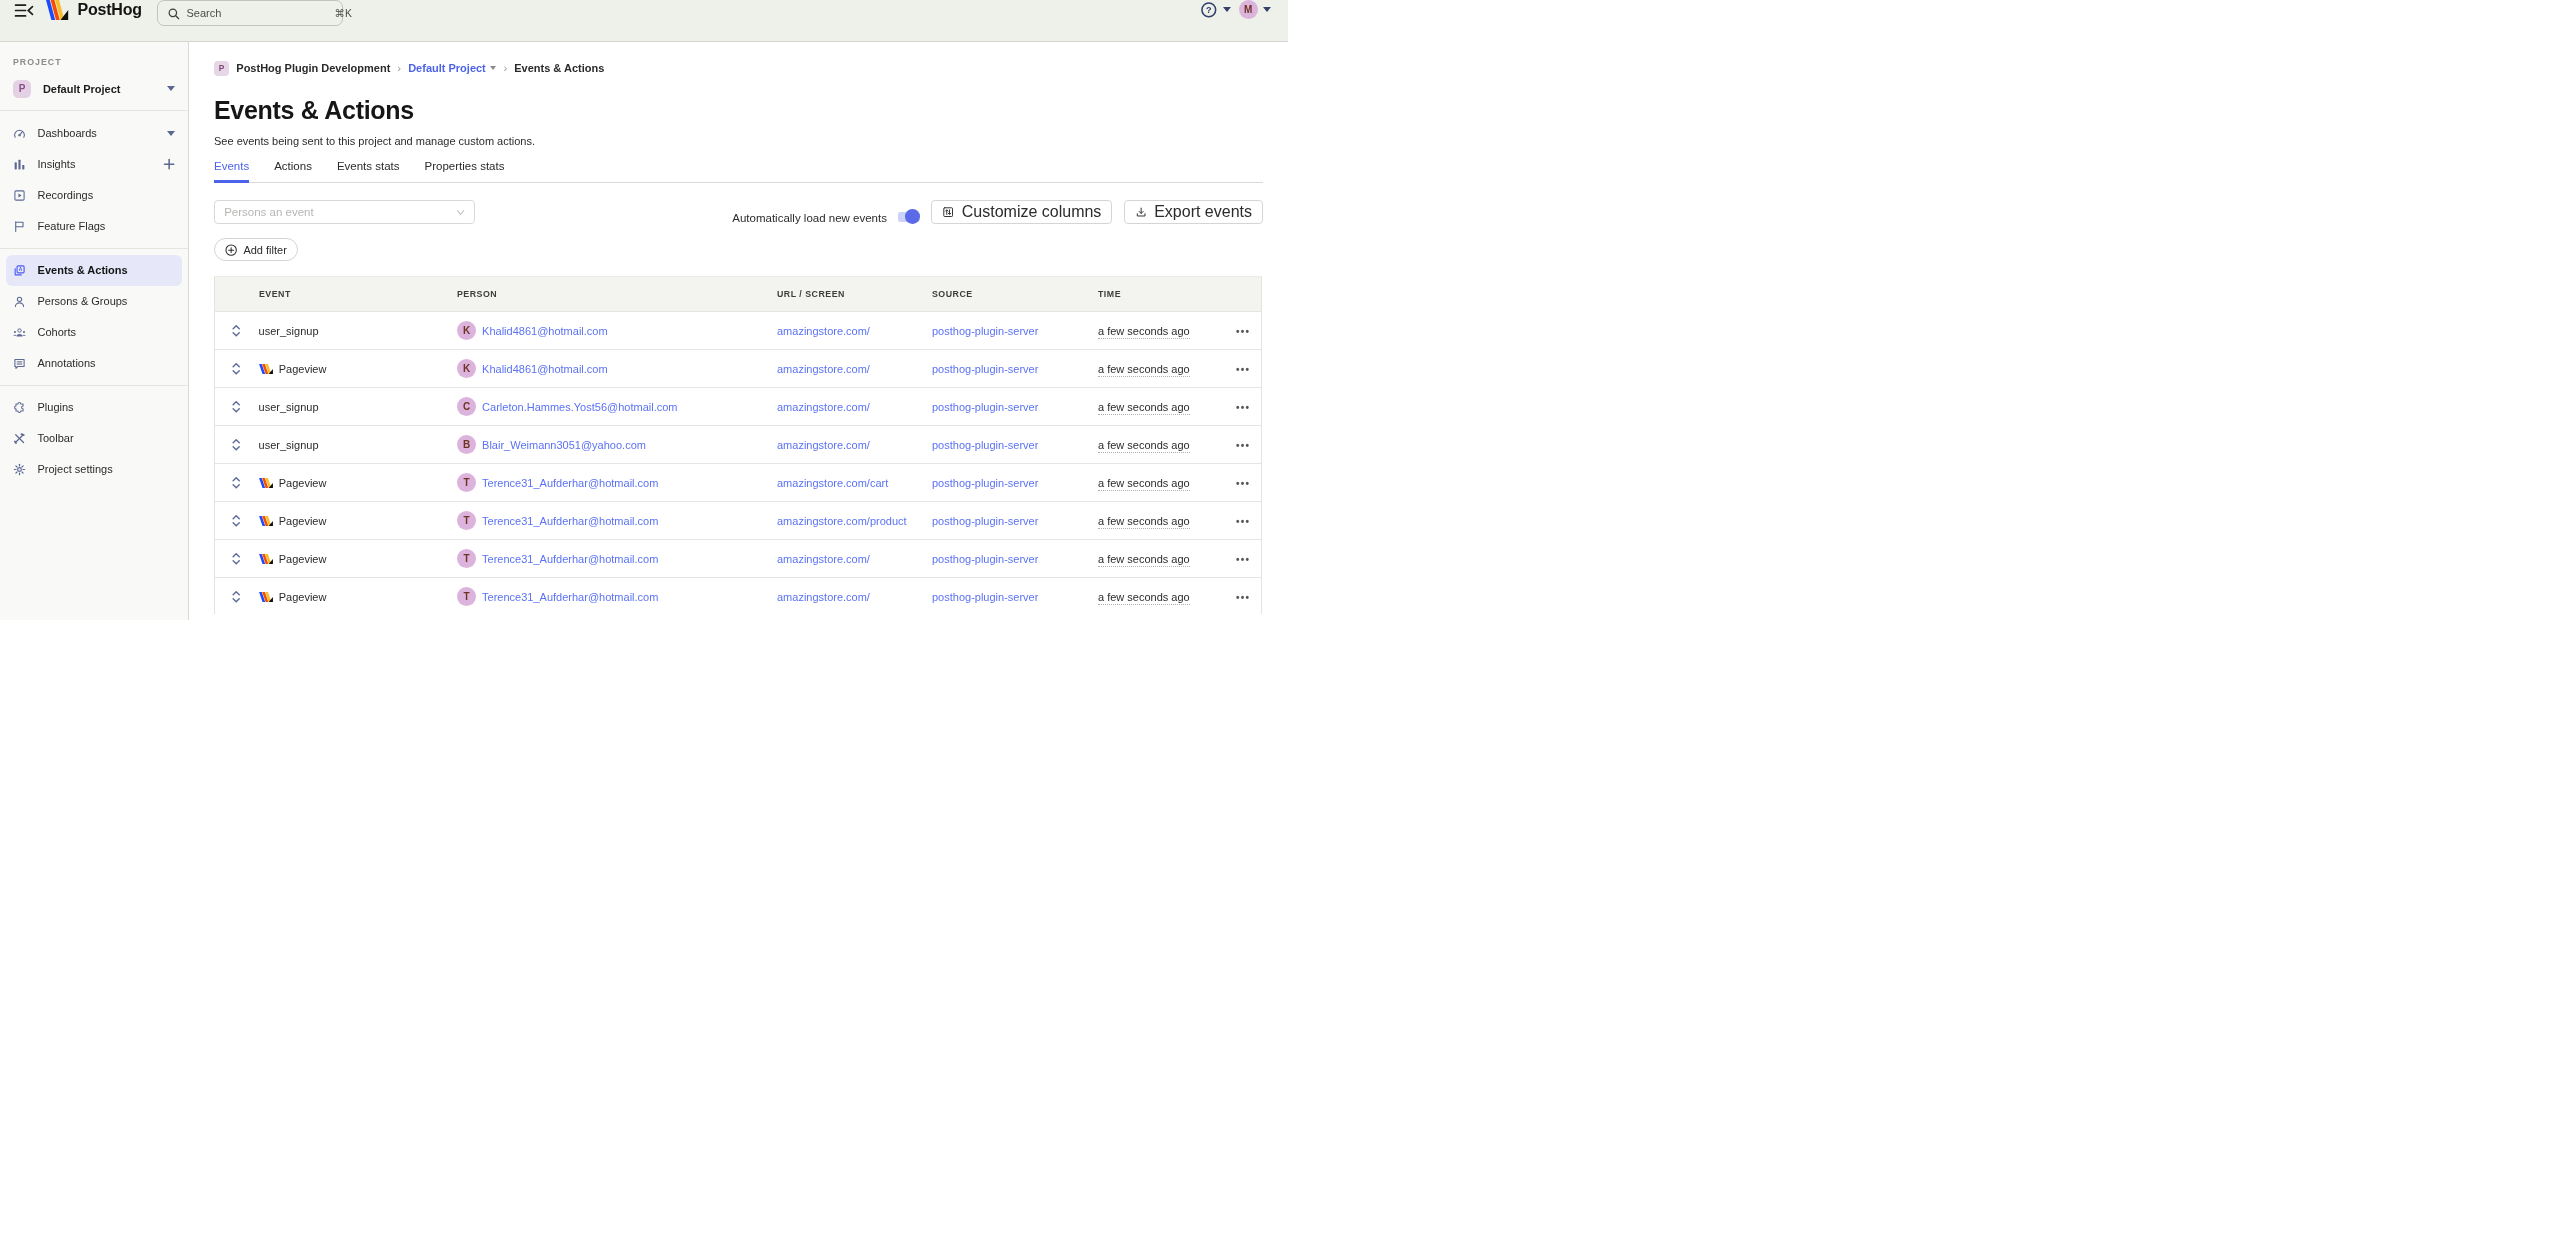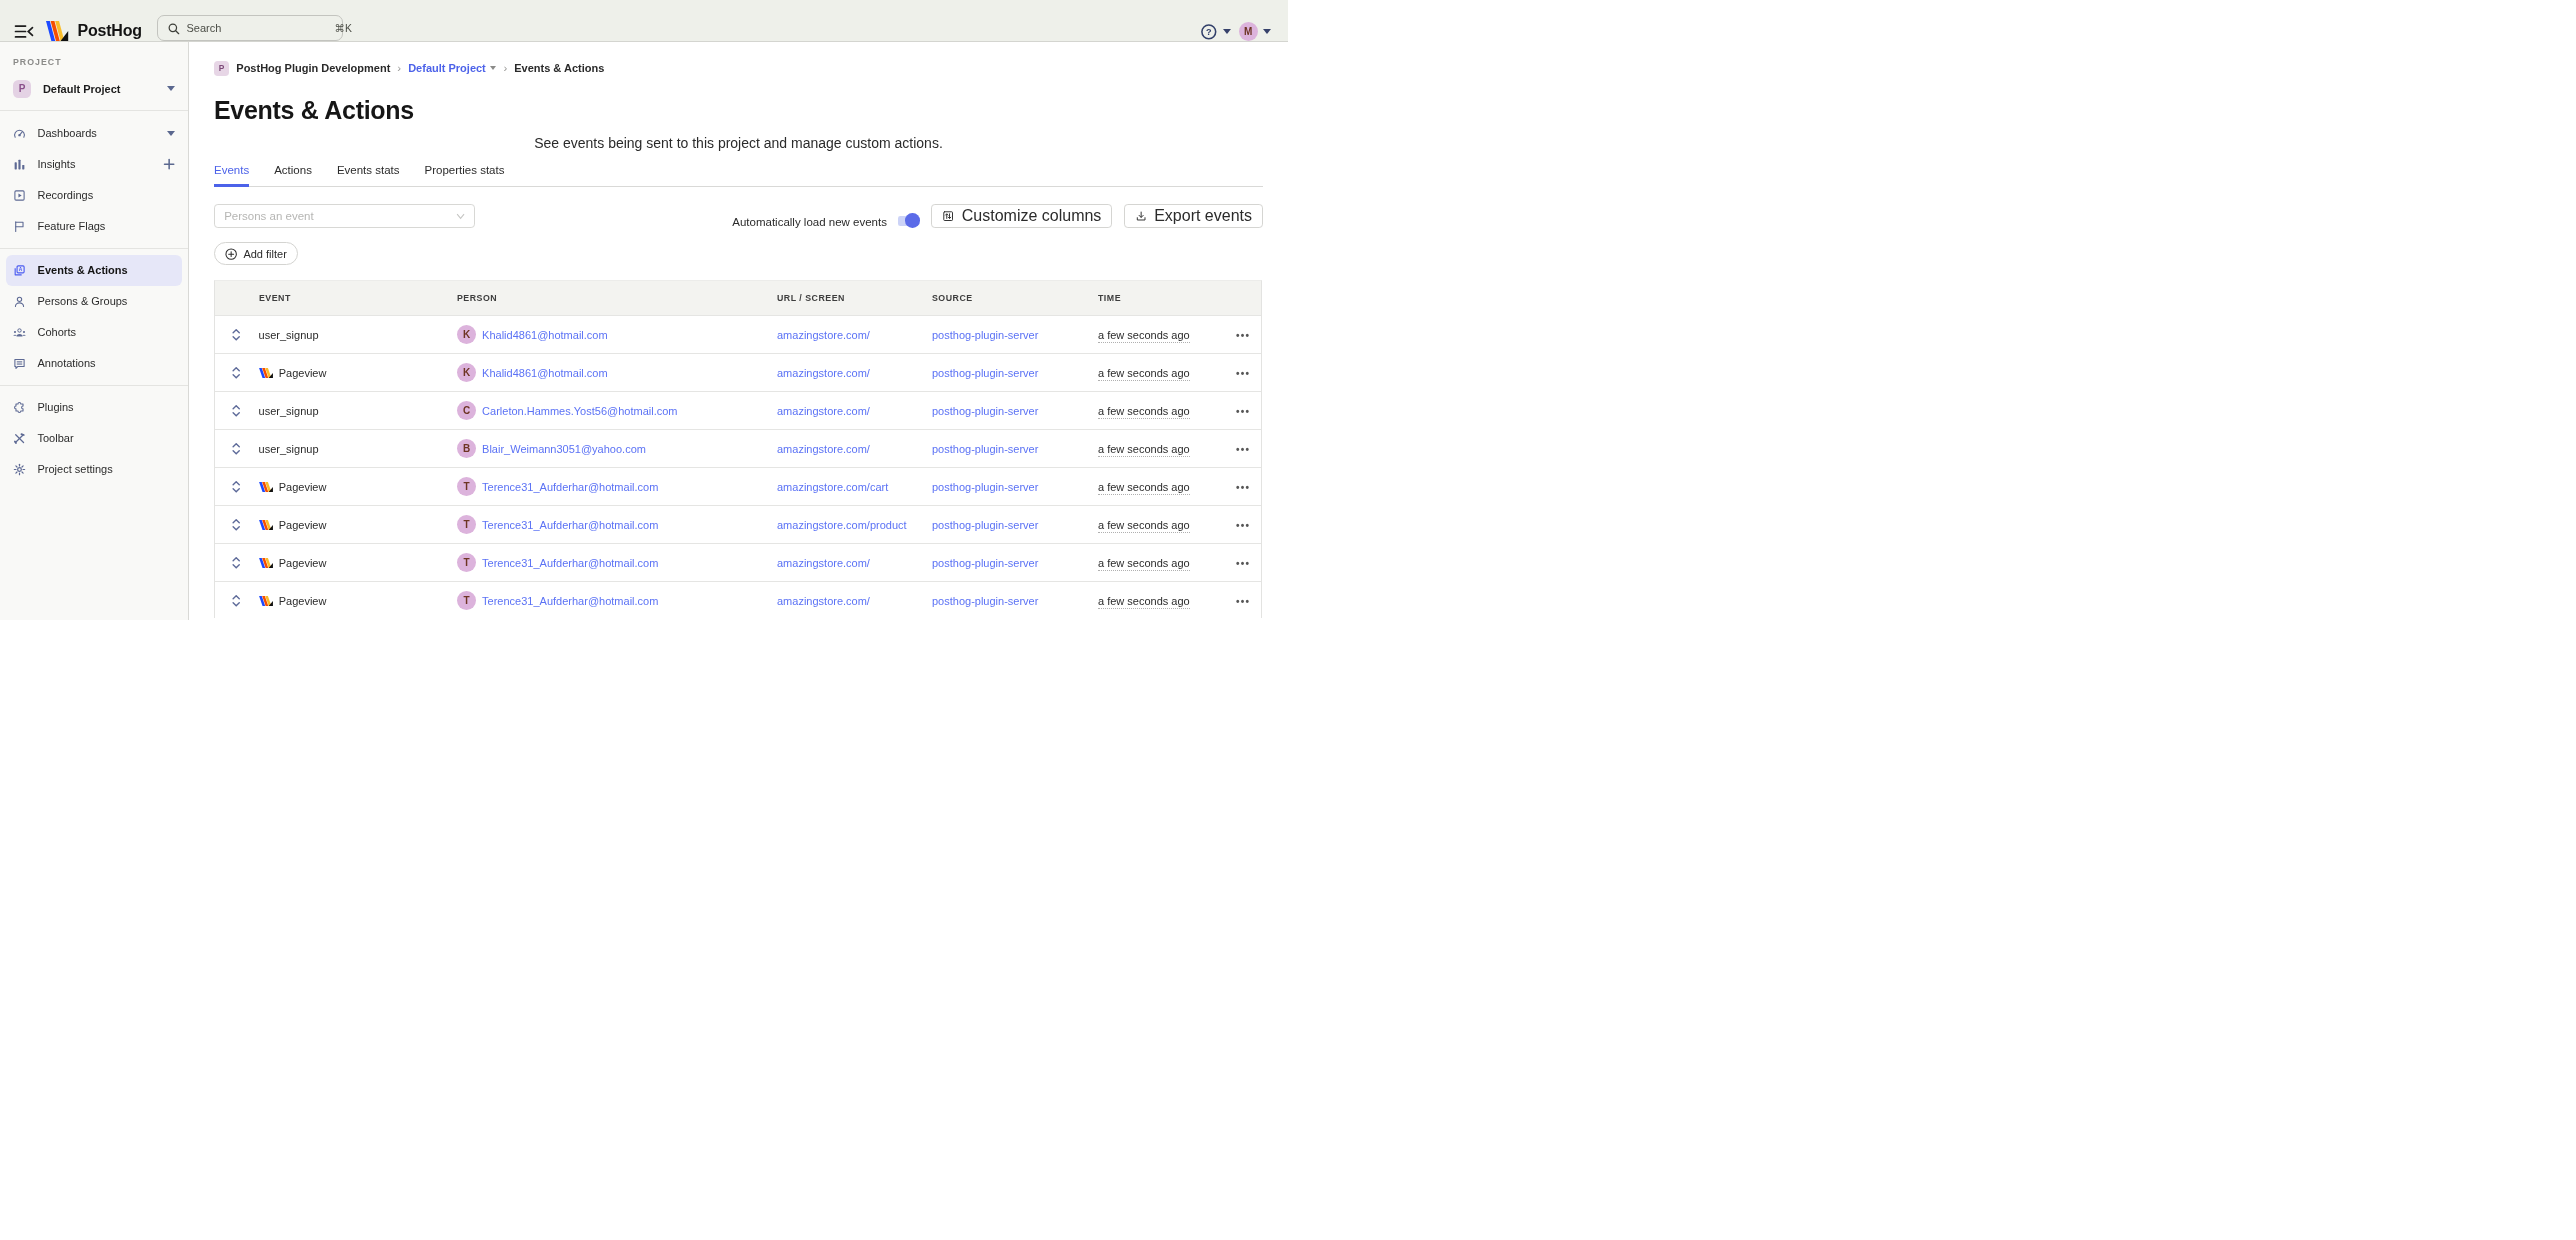--- a/index.html
+++ b/index.html
@@ -1,21 +1,21 @@
 <!DOCTYPE html>
 <html style="font-size:12.3px"><head>
 <meta charset="utf-8">
 <style>
   * { margin:0; padding:0; box-sizing:border-box; }
   html,body { width:1288px; height:620px; overflow:hidden; }
   body { font-family:"Liberation Sans","DejaVu Sans",sans-serif; background:#fff; color:#2b2b2b; }
 
   
   .topbar { position:fixed; top:0; left:0; width:1288px; height:42px; background:#eef0ea;
-            border-bottom:0.8px solid #d4d5d0; display:flex; align-items:flex-end; z-index:10; }
+            border-bottom:0.8px solid #d4d5d0; display:flex; align-items:flex-start; z-index:10; }
   .hamburger { margin-left:12.3px; width:23px; height:20px; display:flex; align-items:center; justify-content:center;
                color:#1d1d1d; cursor:pointer; background:none; border:none; }
   .logo { display:flex; align-items:center; gap:7px; margin-left:10.7px; cursor:pointer; }
   .logo-text { font-size:16px; font-weight:700; color:#131313; letter-spacing:-0.2px; }
   .searchbox { margin-left:15.3px; width:186px; height:26px; border:0.8px solid #c3c4bf; border-radius:7px;
                display:flex; align-items:center; padding:0 9.2px; gap:6.1px; color:#4c4e47; background:transparent; }
   .searchbox input { flex:1; border:none; outline:none; background:transparent; font-size:11px;
                      font-family:inherit; color:#3c3e38; }
   .searchbox input::placeholder { color:#4c4e47; opacity:1; }
   .search-kbd { font-size:10.4px; color:#4c4e47; }
@@ -50,21 +50,21 @@
   .main { position:absolute; top:42px; left:189px; width:1099px; padding:0 25px; background:#fff; }
   .breadcrumb { margin-top:17px; height:18.4px; display:flex; align-items:center; gap:7px; font-size:11px; }
   .bc-badge { width:15.3px; height:15.3px; border-radius:3.8px; background:#e7d6e6; color:#7c4a78;
               font-size:8.4px; font-weight:700; display:flex; align-items:center; justify-content:center; }
   .bc-item { font-weight:700; color:#2a2a2a; cursor:pointer; }
   .bc-sep { color:#9a9a98; font-size:11.5px; }
   .bc-link { color:#4c62e9; font-weight:700; cursor:pointer; display:flex; align-items:center; gap:4.6px; }
   .bc-link .mini-caret { width:0; height:0; border-left:3.5px solid transparent; border-right:3.5px solid transparent;
                          border-top:4.2px solid #8b8b89; }
   .page-title { margin-top:18.4px; font-size:25px; line-height:29px; font-weight:700; color:#161616; letter-spacing:-0.3px; }
-  .page-desc { margin-top:10px; font-size:14px; color:#2b2b2b;text-align:center; }
+  .page-desc { margin-top:10px; font-size:11px; color:#2b2b2b; }
 
   .tabs { margin-top:13px; display:flex; gap:25px; border-bottom:0.8px solid #d9d9d7; }
   .tab { font-size:11.5px; padding-bottom:10px; color:#2b2b2b; cursor:pointer; position:relative; }
   .tab.active { color:#4c62e9; }
   .tab.active::after { content:""; position:absolute; left:0; right:0; bottom:-0.8px; height:2.3px; background:#4c62e9; }
 
   .controls { margin-top:17px; display:flex; align-items:center; }
   .event-select { width:261px; height:24.5px; border:0.8px solid #d8d8d5; border-radius:3.8px; background:#fff;
                   display:flex; align-items:center; padding:0 9.2px; cursor:pointer; }
   .event-select .ph-text { font-size:11.5px; color:#b6b6b4; }

